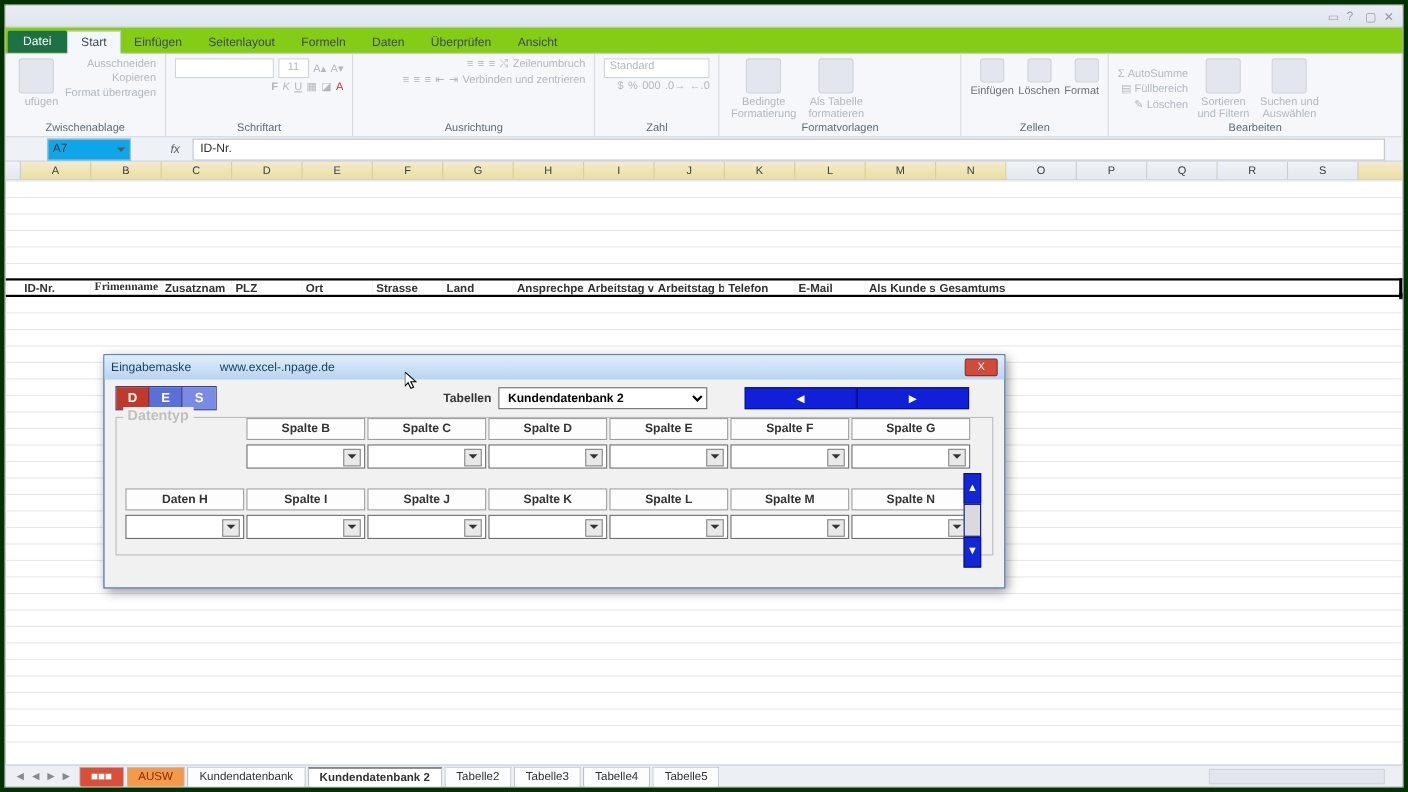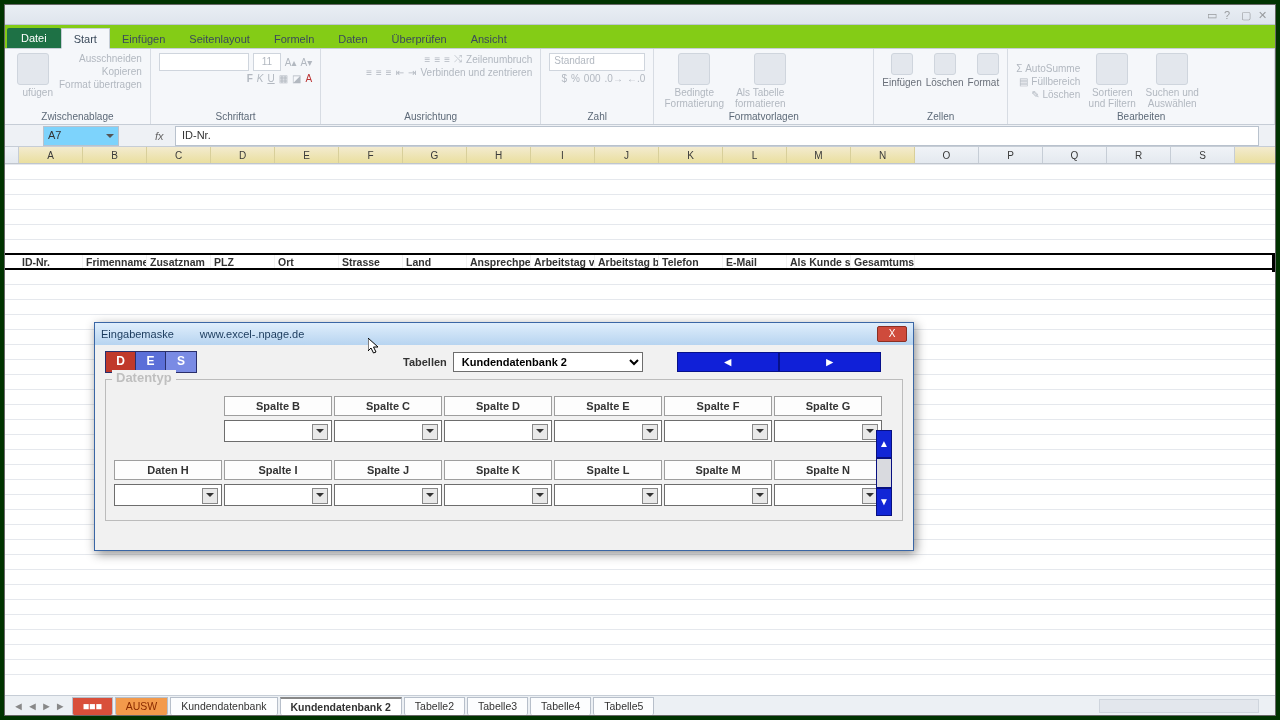--- a/index.html
+++ b/index.html
@@ -19,21 +19,21 @@
   .disabled { color:#b2b8c0; }
   .grow { flex:1; }
   .ribbon-body { display:flex; align-items:flex-start; gap:6px; }
   .stub-icon { width:22px; height:22px; background:#e3e7ed; border:1px solid #cfd5dd; border-radius:3px; }
   .big-icon { width:32px; height:32px; background:#e3e7ed; border:1px solid #cfd5dd; border-radius:3px; margin:0 4px; }
   .vcol { display:flex; flex-direction:column; gap:2px; align-items:flex-end; }
   .hrow { display:flex; gap:4px; align-items:center; }
   .btn-label { font-size:10px; text-align:center; }
   
   .fx-row { display:flex; align-items:center; height:22px; border-bottom:1px solid #c6cdd6; background:#eef1f5; }
-  .namebox { width:76px; height:20px; margin-left:38px; background:#7dd3fc; border:1px solid #b9c2cd; font-size:11px; padding:2px 4px; position:relative; }
+  .namebox { width:76px; height:20px; margin-left:38px; background:#0ea5e9; border:1px solid #b9c2cd; font-size:11px; padding:2px 4px; position:relative; }
   .namebox::after { content:""; position:absolute; right:4px; top:7px; border:4px solid transparent; border-top-color:#555; }
   .fx-sym { width:16px; margin:0 4px 0 36px; font-style:italic; color:#666; text-align:left; }
   .formula { flex:1; height:20px; background:#fff; border:1px solid #b9c2cd; padding:2px 6px; font-size:11px; margin-right:16px; }
   
   .sheet { flex:1; display:flex; overflow:hidden; }
   .grid { flex:1; position:relative; background:#fff; }
   .colhead { display:flex; height:17px; background:linear-gradient(#f3ebcf,#eadf9f); border-bottom:1px solid #c0c6ce; font-size:10px; color:#3a3a3a; }
   .colhead .ch { border-right:1px solid #d8cf9a; display:flex; align-items:center; justify-content:center; }
   .ch.normal { background:linear-gradient(#f0f3f7,#e4e9ef); border-right:1px solid #c6cdd6; }
   .rows { position:relative; height:560px; }
@@ -58,21 +58,21 @@
   .des { display:flex; border:1px solid #2a2f6b; }
   .des-btn { width:30px; height:20px; text-align:center; line-height:18px; font-weight:700; font-size:12px; cursor:pointer; border-right:1px solid #2a2f6b; }
   .des-btn:last-child { border-right:none; }
   .des-d { background:#c0392b; color:#fff; }
   .des-e { background:#5b6fd8; color:#fff; }
   .des-s { background:#7a8be4; color:#fff; }
   .tbl-lbl { margin-left:200px; font-weight:700; font-size:11px; }
   .tbl-select { width:190px; height:20px; border:1px solid #6d6d6d; background:#fff; font-size:11px; font-weight:700; padding:1px 4px; }
   .nav-btns { margin-left:28px; display:flex; }
   .nav-btn { width:102px; height:20px; background:#1020d8; color:#fff; border:1px solid #06108a; text-align:center; line-height:18px; font-size:12px; cursor:pointer; }
-  .fieldset { margin:6px 10px 29px; border:1px solid #bcbcbc; padding:16px 8px 14px; position:relative; }
+  .fieldset { margin:6px 10px 29px; border:1px solid #bcbcbc; padding:0 8px 14px; position:relative; }
   .legend { position:absolute; top:-10px; left:6px; background:#f1f1f1; padding:0 4px; font-weight:700; color:#bfbfbf; font-size:13px; }
   .grid13 { display:grid; grid-template-columns: repeat(7, 108px); gap:4px 2px; }
   .col-head { height:20px; background:#fdfdfd; border:1px solid #9e9e9e; text-align:center; font-weight:700; font-size:11px; line-height:18px; }
   .col-combo { height:22px; background:#fff; border:1px solid #6d6d6d; position:relative; }
   .col-combo::after { content:""; position:absolute; right:3px; top:3px; width:14px; height:14px; background:#e9e9e9; border:1px solid #888; }
   .col-combo::before { content:""; position:absolute; right:7px; top:8px; border:4px solid transparent; border-top-color:#333; z-index:2; }
   .dlg-spin { position:absolute; right:10px; top:50px; width:16px; display:flex; flex-direction:column; }
   .dlg-spin .sbtn { height:28px; background:#1226d6; border:1px solid #081080; color:#fff; text-align:center; font-size:10px; line-height:26px; cursor:pointer; }
   .dlg-spin .sbtn.mid { background:#d9dadf; color:#777; height:30px; }
   .cursor { position:absolute; left:368px; top:338px; width:12px; height:18px; pointer-events:none; z-index:50; }
@@ -169,21 +169,21 @@
       </div>
       <div class="group-title">Zahl</div>
     </div>
 
     <div class="group" style="min-width:220px">
       <div class="hrow disabled">
         <div class="vcol" style="align-items:center">
             <div class="big-icon"></div>
             <div class="btn-label" style="width:64px">Bedingte Formatierung</div>
           </div>
-        <div class="vcol" style="">
+        <div class="vcol" style="align-items:center">
             <div class="big-icon"></div>
             <div class="btn-label" style="width:60px">Als Tabelle formatieren</div>
           </div>
       </div>
       <div class="group-title">Formatvorlagen</div>
     </div>
 
     <div class="group" style="min-width:130px">
       <div class="hrow">
         <div class="vcol" style="align-items:center">
@@ -284,21 +284,21 @@
           <div class="gridline-h" style="top: 420px;"></div>
           <div class="gridline-h" style="top: 435px;"></div>
           <div class="gridline-h" style="top: 450px;"></div>
           <div class="gridline-h" style="top: 465px;"></div>
           <div class="gridline-h" style="top: 480px;"></div>
           <div class="gridline-h" style="top: 495px;"></div>
           <div class="gridline-h" style="top: 510px;"></div>
           <div class="data-row" style="top: 89px;">
             <div style="width: 14px;"></div>
             <div class="cell" style="width: 64px;">ID-Nr.</div>
-            <div class="cell" style="width: 64px;">Frimenname</div>
+            <div class="cell" style="width: 64px; font-family: Liberation Serif, serif;">Frimenname</div>
             <div class="cell" style="width: 64px;">Zusatznam</div>
             <div class="cell" style="width: 64px;">PLZ</div>
             <div class="cell" style="width: 64px;">Ort</div>
             <div class="cell" style="width: 64px;">Strasse</div>
             <div class="cell" style="width: 64px;">Land</div>
             <div class="cell" style="width: 64px;">Ansprechper</div>
             <div class="cell" style="width: 64px;">Arbeitstag v</div>
             <div class="cell" style="width: 64px;">Arbeitstag b</div>
             <div class="cell" style="width: 64px;">Telefon</div>
             <div class="cell" style="width: 64px;">E-Mail</div>

